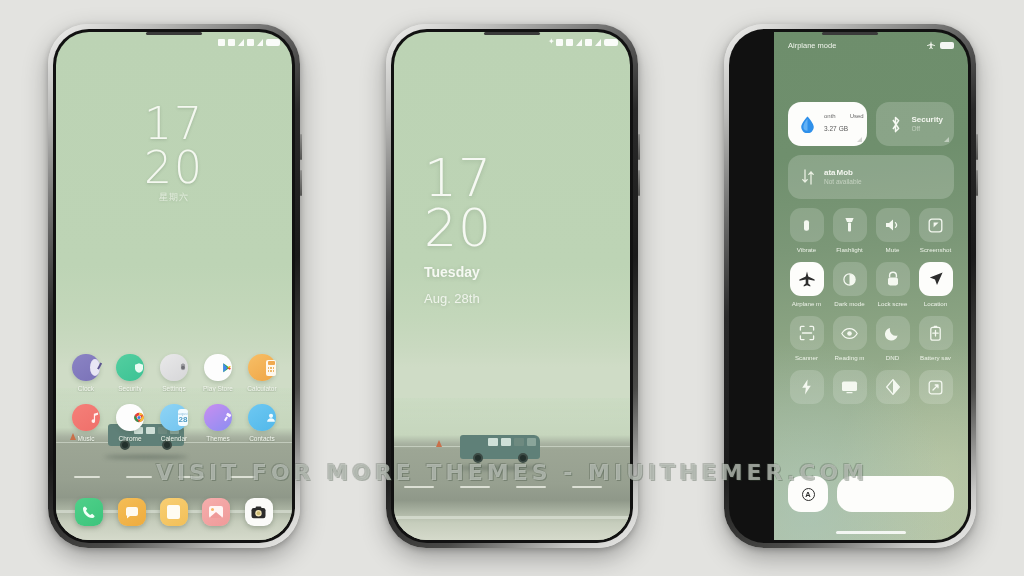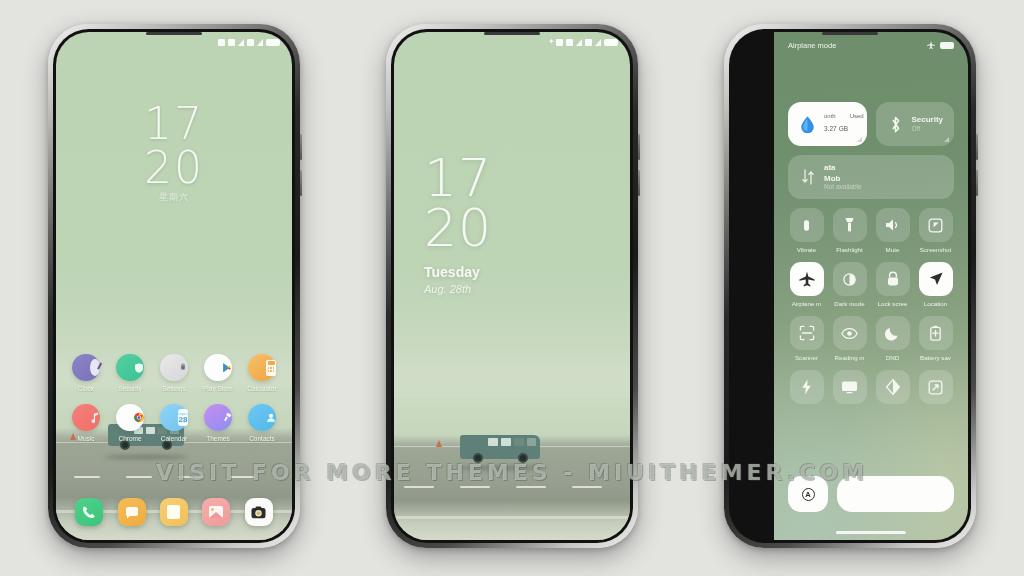--- a/index.html
+++ b/index.html
@@ -170,21 +170,21 @@
     color:#f6f9f3;
     text-shadow:0 1px 4px rgba(80,100,78,.25);
   }
   .clock2 .hh, .clock2 .mm {
     font-size:52px; line-height:48px;
     font-weight:300; letter-spacing:1px;
     font-family:"DejaVu Sans", sans-serif;
   }
   .clock2 .mm { margin-top:2px; }
   .clock2 .wd { font-size:14px; margin-top:12px; font-weight:600; }
-  .clock2 .dt { font-size:11px; margin-top:3px; opacity:.88;font-style:italic; }
+  .clock2 .dt { font-size:13px; margin-top:11px; opacity:.88; }
 
   
   .appgrid {
     position:absolute; left:0; right:0; top:322px;
     z-index:20; padding:0 10px;
   }
   .approw {
     display:flex; justify-content:space-between;
     margin-bottom:12px;
   }
@@ -622,21 +622,21 @@
 
           <div class="big-row">
             <div class="big-card off">
               <div class="bc-ico">
                 <svg width="14" height="16" viewBox="0 0 14 16">
                     <path d="M4 1 V13 M4 13 L1.8 10.6 M4 13 L6.2 10.6" stroke="#e9efe2" stroke-width="1.3" fill="none" stroke-linecap="round"></path>
                     <path d="M10 15 V3 M10 3 L7.8 5.4 M10 3 L12.2 5.4" stroke="#e9efe2" stroke-width="1.3" fill="none" stroke-linecap="round"></path>
                   </svg>
               </div>
               <div class="bc-txt" style="flex:1;">
-                <div style="display:flex;gap:1px;flex-direction:column;" class="bc-title">
+                <div style="display:flex;gap:1px;" class="bc-title">
                   <span>ata</span>
                   <span>Mob</span>
                 </div>
                 <div class="bc-sub">Not available</div>
               </div>
             </div>
 
           </div>
 
           <div class="tgrid">

